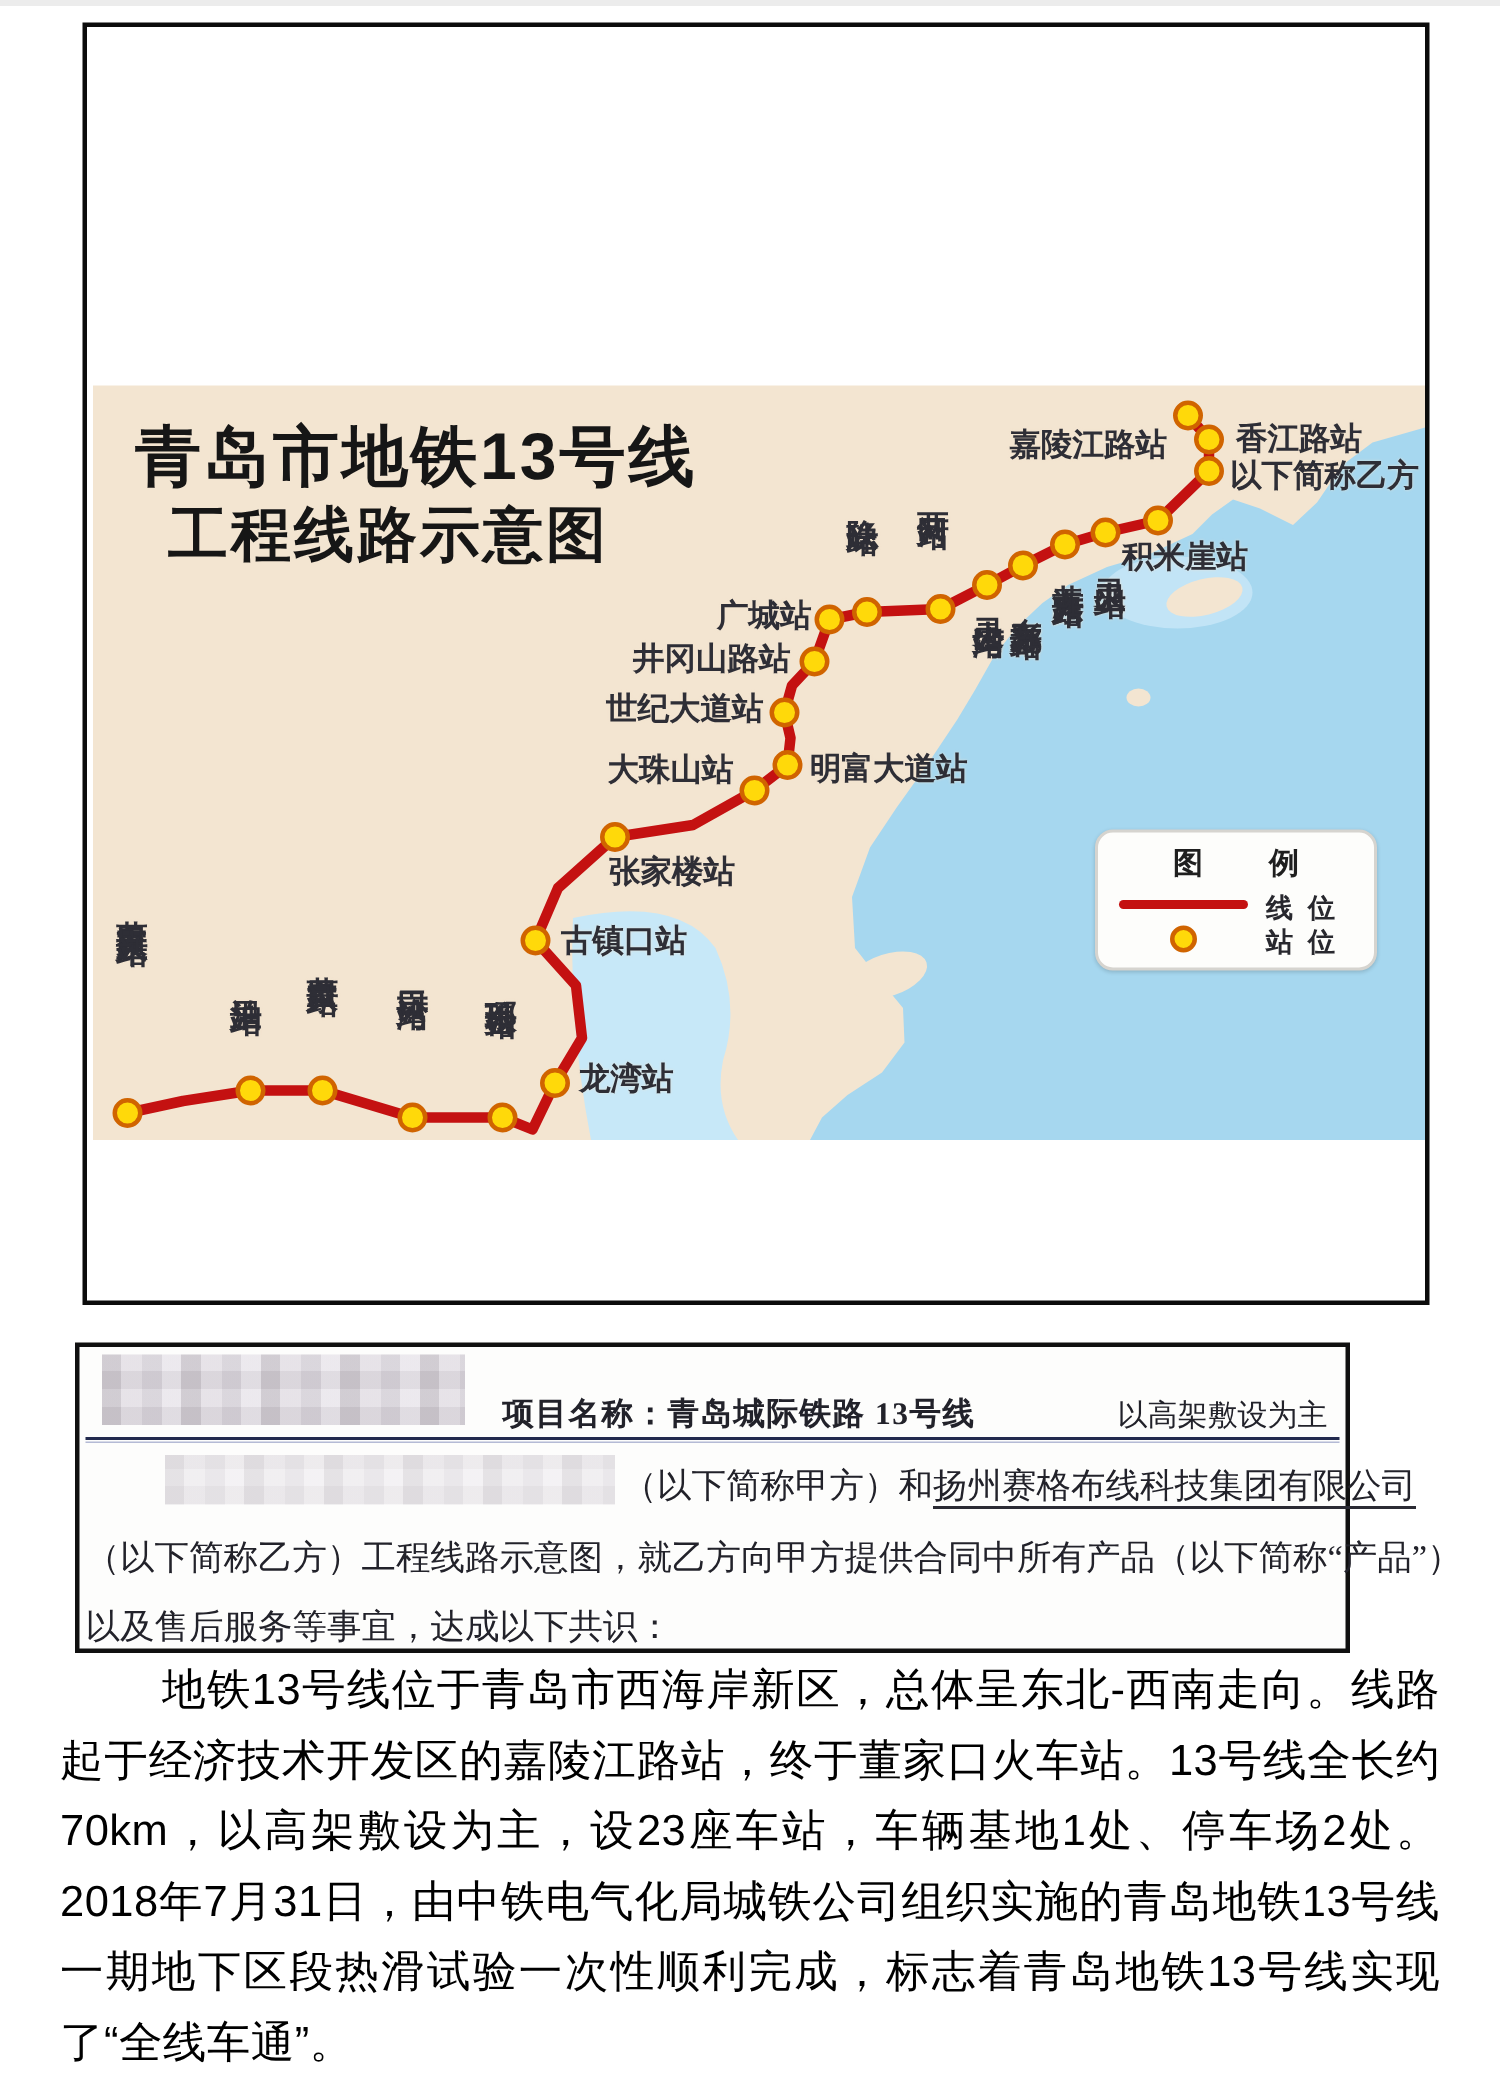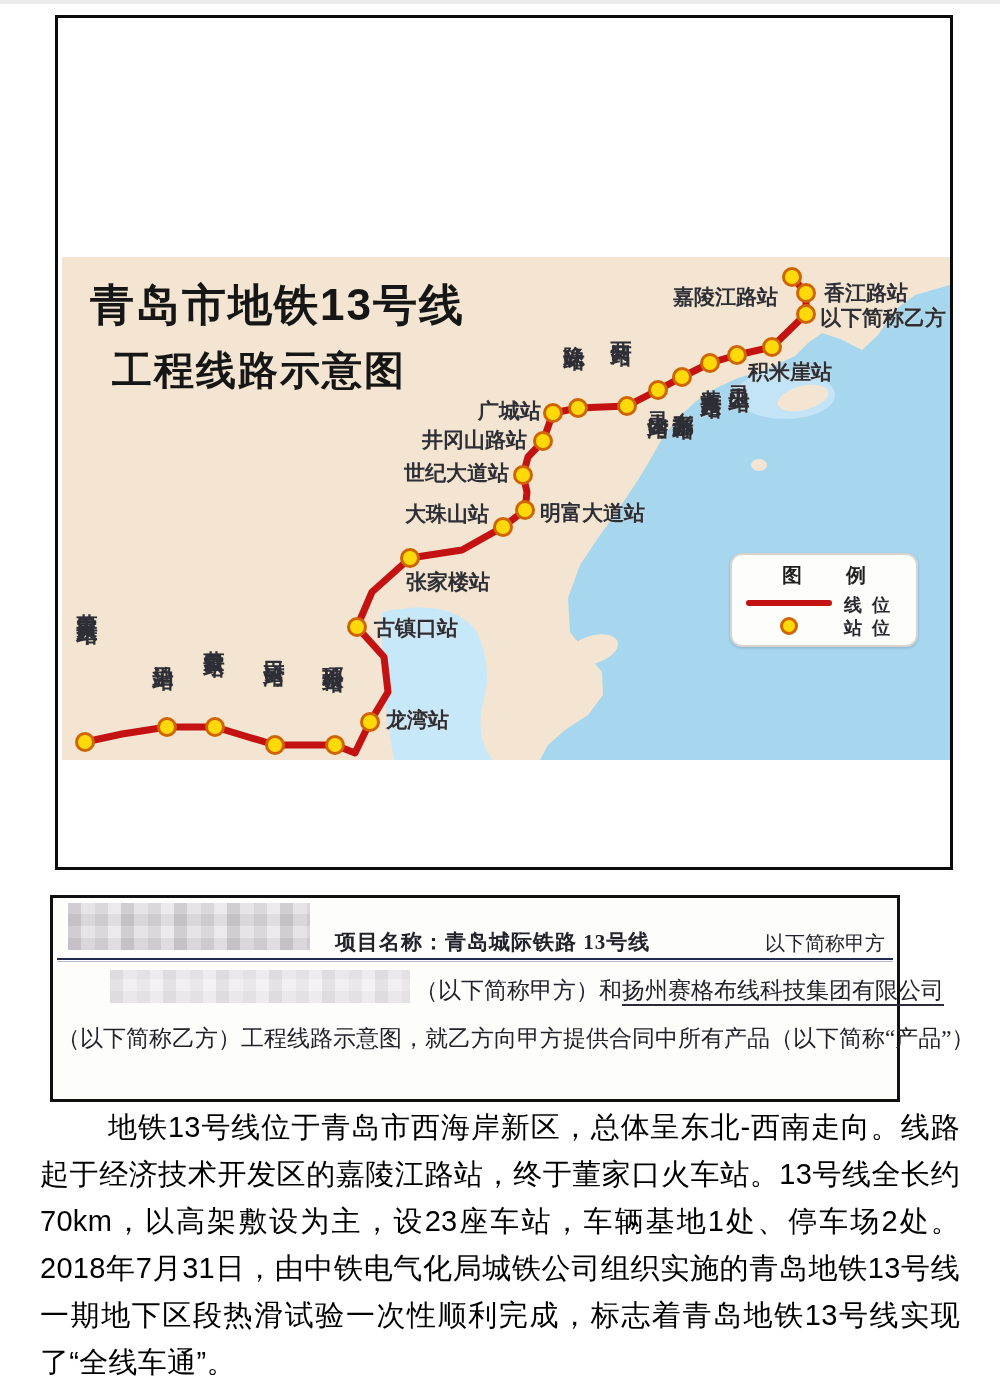--- a/index.html
+++ b/index.html
@@ -17,21 +17,21 @@
   #map{
     position:absolute;left:4px;top:239px;width:888px;height:503px;
     overflow:hidden;
   }
   #map-svg{position:absolute;left:0;top:0;}
   .map-title{
     position:absolute;left:28px;top:22px;color:#161616;font-weight:bold;
     line-height:1.16;letter-spacing:2px;
   }
   .map-title .t1{font-size:44px;display:block;}
-  .map-title .t2{font-size:40px;display:block;padding-left:22px;margin-top:17px;}
+  .map-title .t2{font-size:40px;display:block;padding-left:22px;margin-top:4px;}
   .st-label{
     position:absolute;font-weight:bold;font-size:21px;line-height:1.05;
     color:#2e2e36;white-space:nowrap;text-shadow:0 0 2px rgba(243,229,209,.7);
   }
   .st-label.v{writing-mode:vertical-rl;text-orientation:upright;letter-spacing:2px;}
   
   #legend{
     position:absolute;left:668px;top:296px;width:188px;height:94px;
     box-sizing:border-box;background:#fdfdfb;border:2px solid #d6d4cf;
     border-radius:12px;box-shadow:0 1px 3px rgba(0,0,0,.18);
@@ -168,23 +168,24 @@
         </span>
         <span class="legend-label">站位</span>
       </div>
     </div>
   </div>
 </div>
 
 <div id="contract">
   <div class="mosaic" style="left:15px;top:5px;width:242px;height:47px;"></div>
   <div class="abs c-project">项目名称：青岛城际铁路 13号线</div>
-  <div class="abs c-version">以下简称甲方</div>
+  <div class="abs c-version">以高架敷设为主</div>
   <div class="c-rule"></div>
   <div class="c-rule2"></div>
   <div class="mosaic light" style="left:57px;top:72px;width:300px;height:33px;"></div>
   <div class="abs c-lineB">
     <span>（以下简称甲方）和</span><span class="uline">扬州赛格布线科技集团有限公司</span>
   </div>
   <div class="abs c-lineC">（以下简称乙方）工程线路示意图，就乙方向甲方提供合同中所有产品（以下简称“产品”）</div>
+  <div class="abs c-lineD">以及售后服务等事宜，达成以下共识：</div>
 </div>
 
 <div id="article">地铁13号线位于青岛市西海岸新区，总体呈东北-西南走向。线路起于经济技术开发区的嘉陵江路站，终于董家口火车站。13号线全长约70km，以高架敷设为主，设23座车站，车辆基地1处、停车场2处。2018年7月31日，由中铁电气化局城铁公司组织实施的青岛地铁13号线一期地下区段热滑试验一次性顺利完成，标志着青岛地铁13号线实现了“全线车通”。</div>
 
 </body></html>

